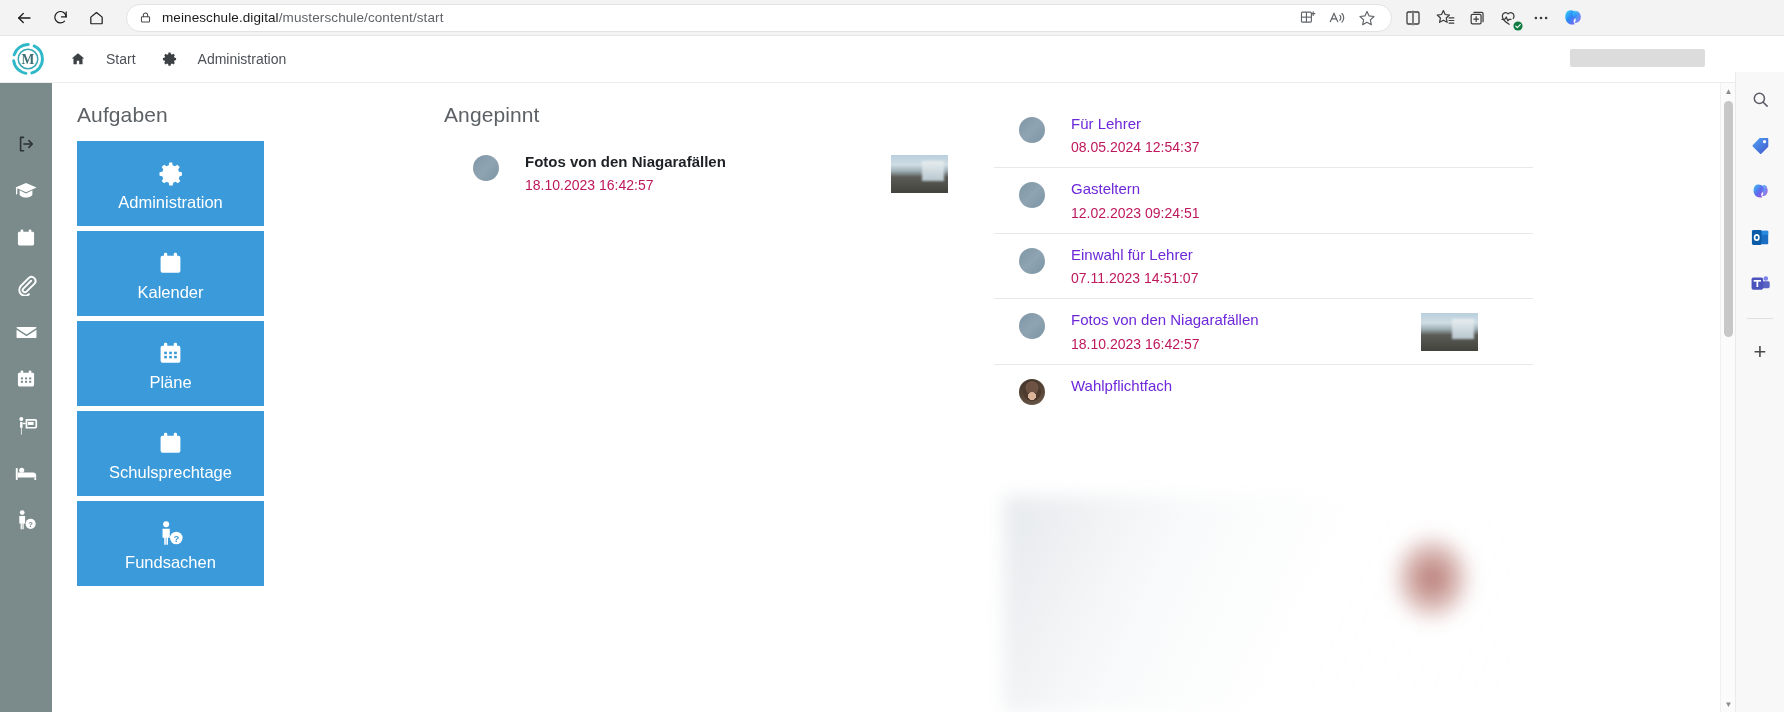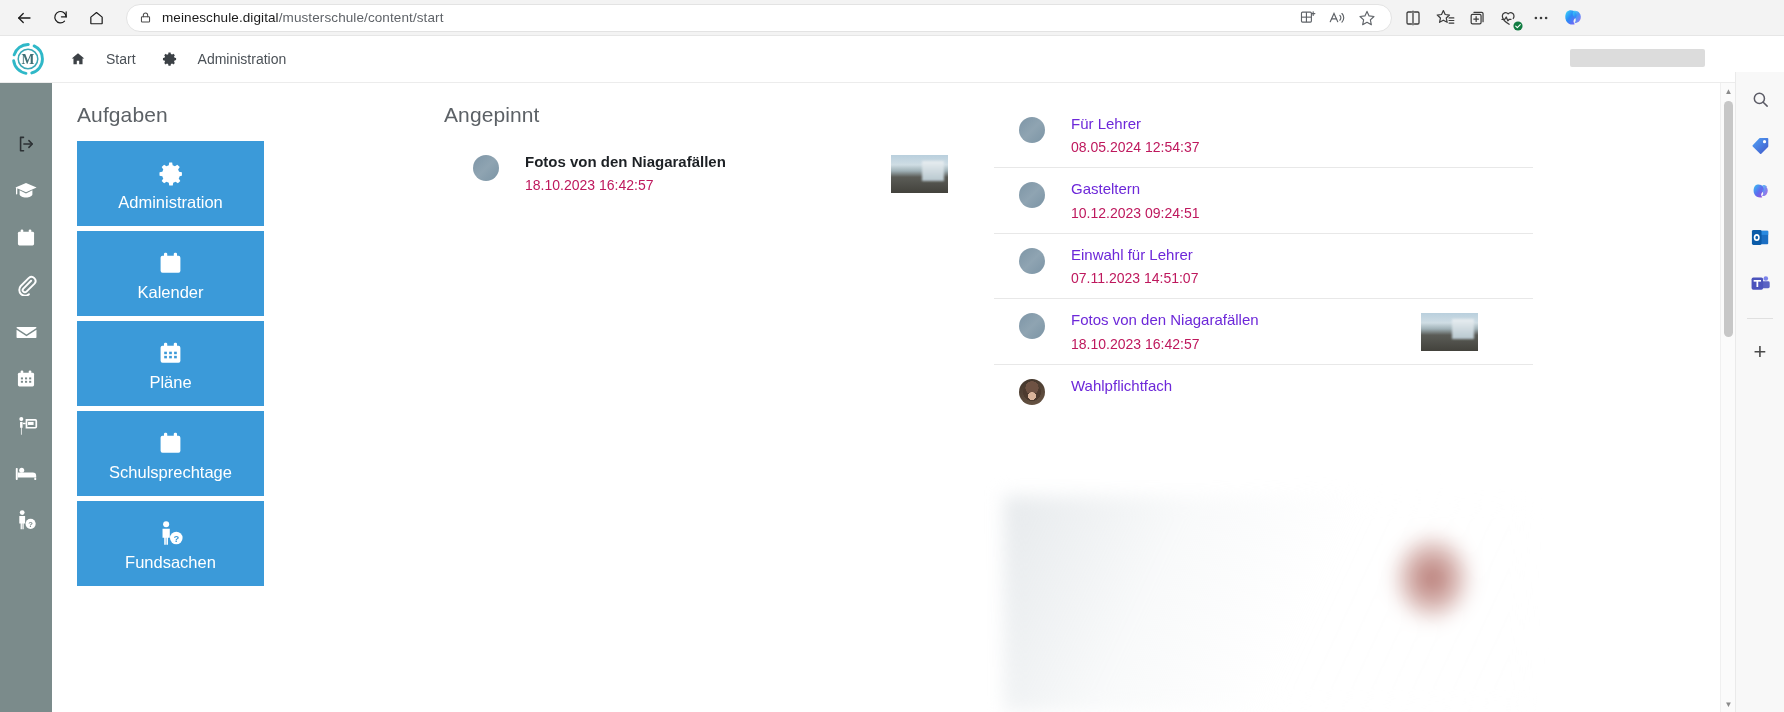--- a/index.html
+++ b/index.html
@@ -545,21 +545,21 @@
           <div class="row-main">
             <div class="row-title">Für Lehrer</div>
             <div class="row-sub">08.05.2024 12:54:37</div>
           </div>
         </div>
 
         <div class="list-row">
           <div class="avatar"></div>
           <div class="row-main">
             <div class="row-title">Gasteltern</div>
-            <div class="row-sub">10.12.2023 09:24:51</div>
+            <div class="row-sub">12.02.2023 09:24:51</div>
           </div>
         </div>
 
         <div class="list-row">
           <div class="avatar"></div>
           <div class="row-main">
             <div class="row-title">Einwahl für Lehrer</div>
             <div class="row-sub">07.11.2023 14:51:07</div>
           </div>
         </div>

